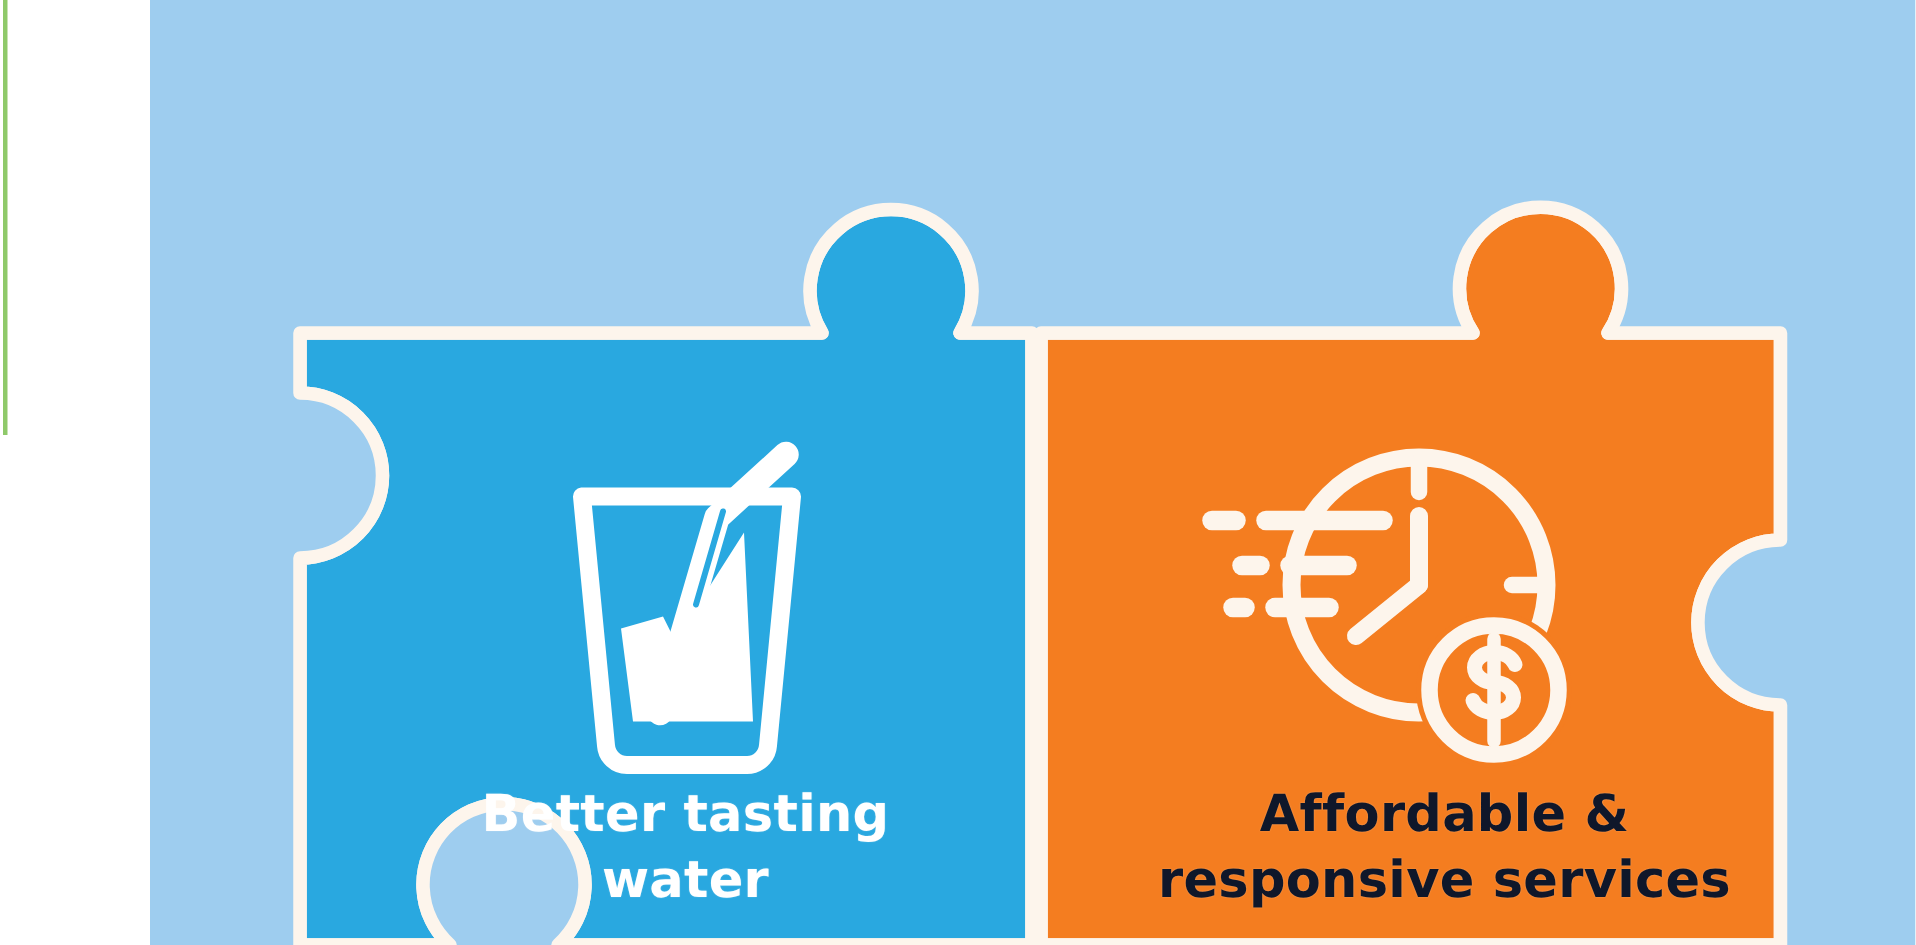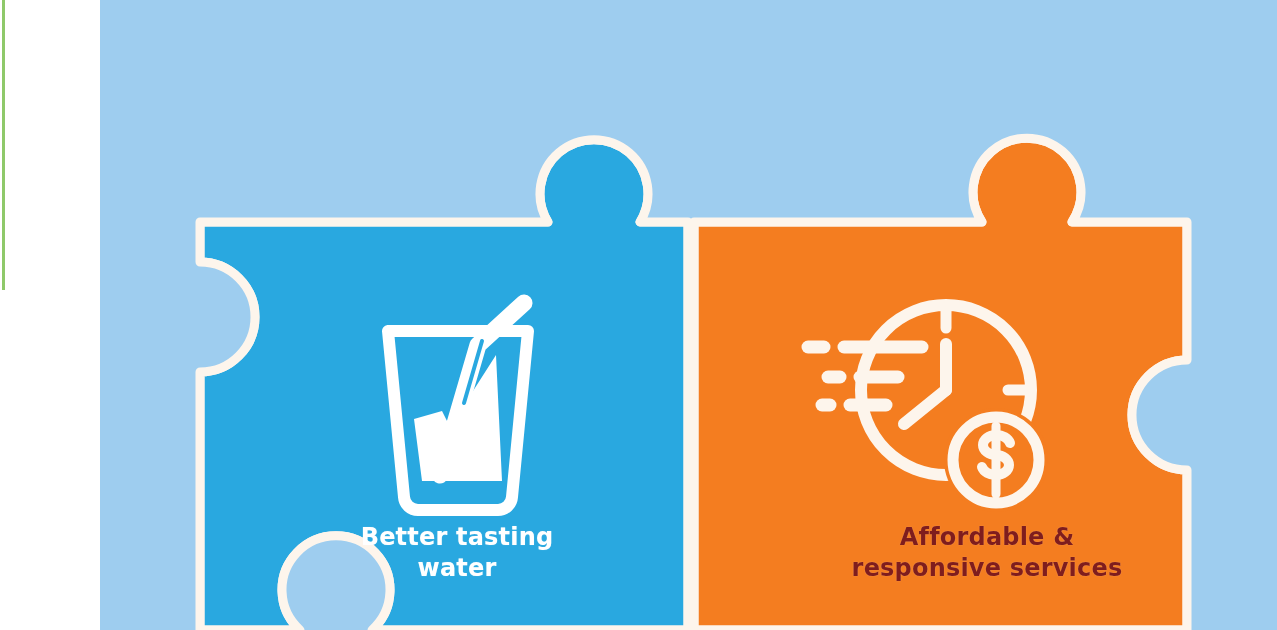--- a/index.html
+++ b/index.html
@@ -44,37 +44,36 @@
     left: 0; top: 0;
     width: 1277px;
     height: 630px;
     display: block;
   }
   .card-caption {
     position: absolute;
     text-align: center;
     color: #ffffff;
     font-weight: bold;
-    font-size: 24px;
+    font-size: 34px;
     line-height: 1.28;
     letter-spacing: 0.2px;
     white-space: pre-line;
     text-shadow: 0 0 1px rgba(255,255,255,0.35);
   }
   #caption-blue {
     left: 232px;
     top: 522px;
     width: 450px;
   }
   #caption-orange {
     left: 700px;
     top: 522px;
     width: 526px;
-    color: #7f1d1d;
-    padding-left: 24px;
+    color: #0f172a;
   }
 </style>
 </head>
 <body>
 
 <div id="stage">
 
   <div id="left-margin">
     <div id="green-rule"></div>
   </div>

